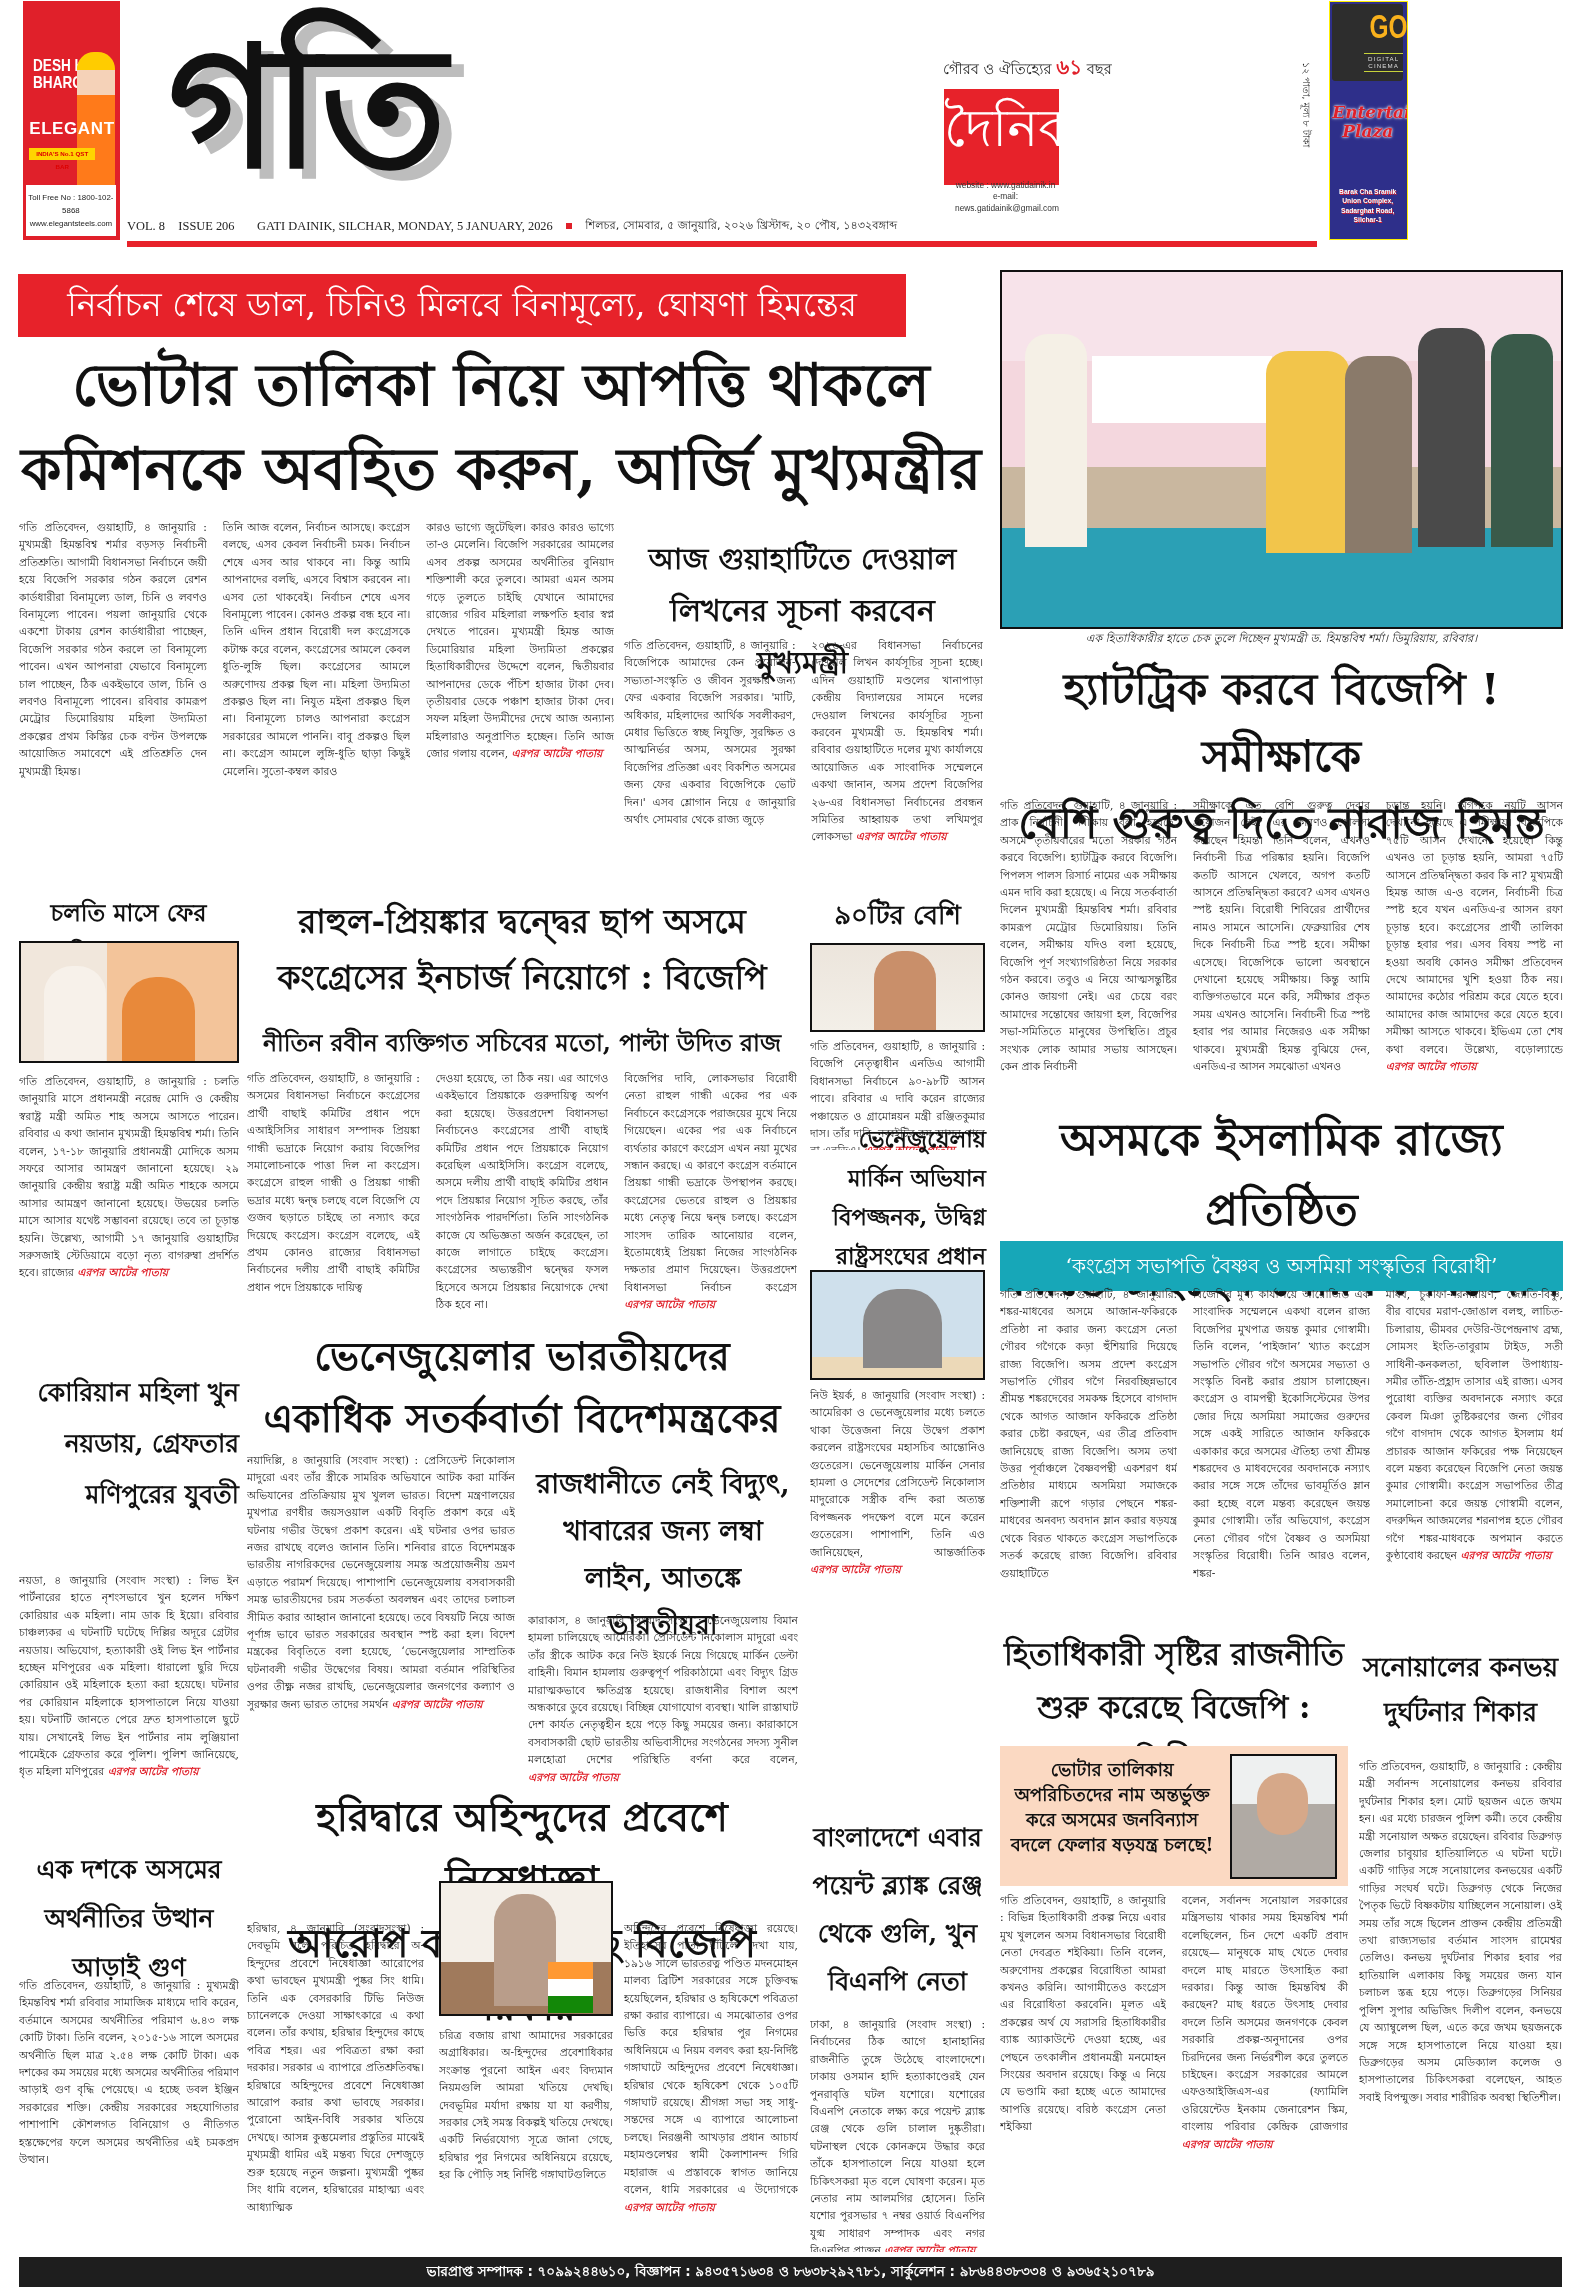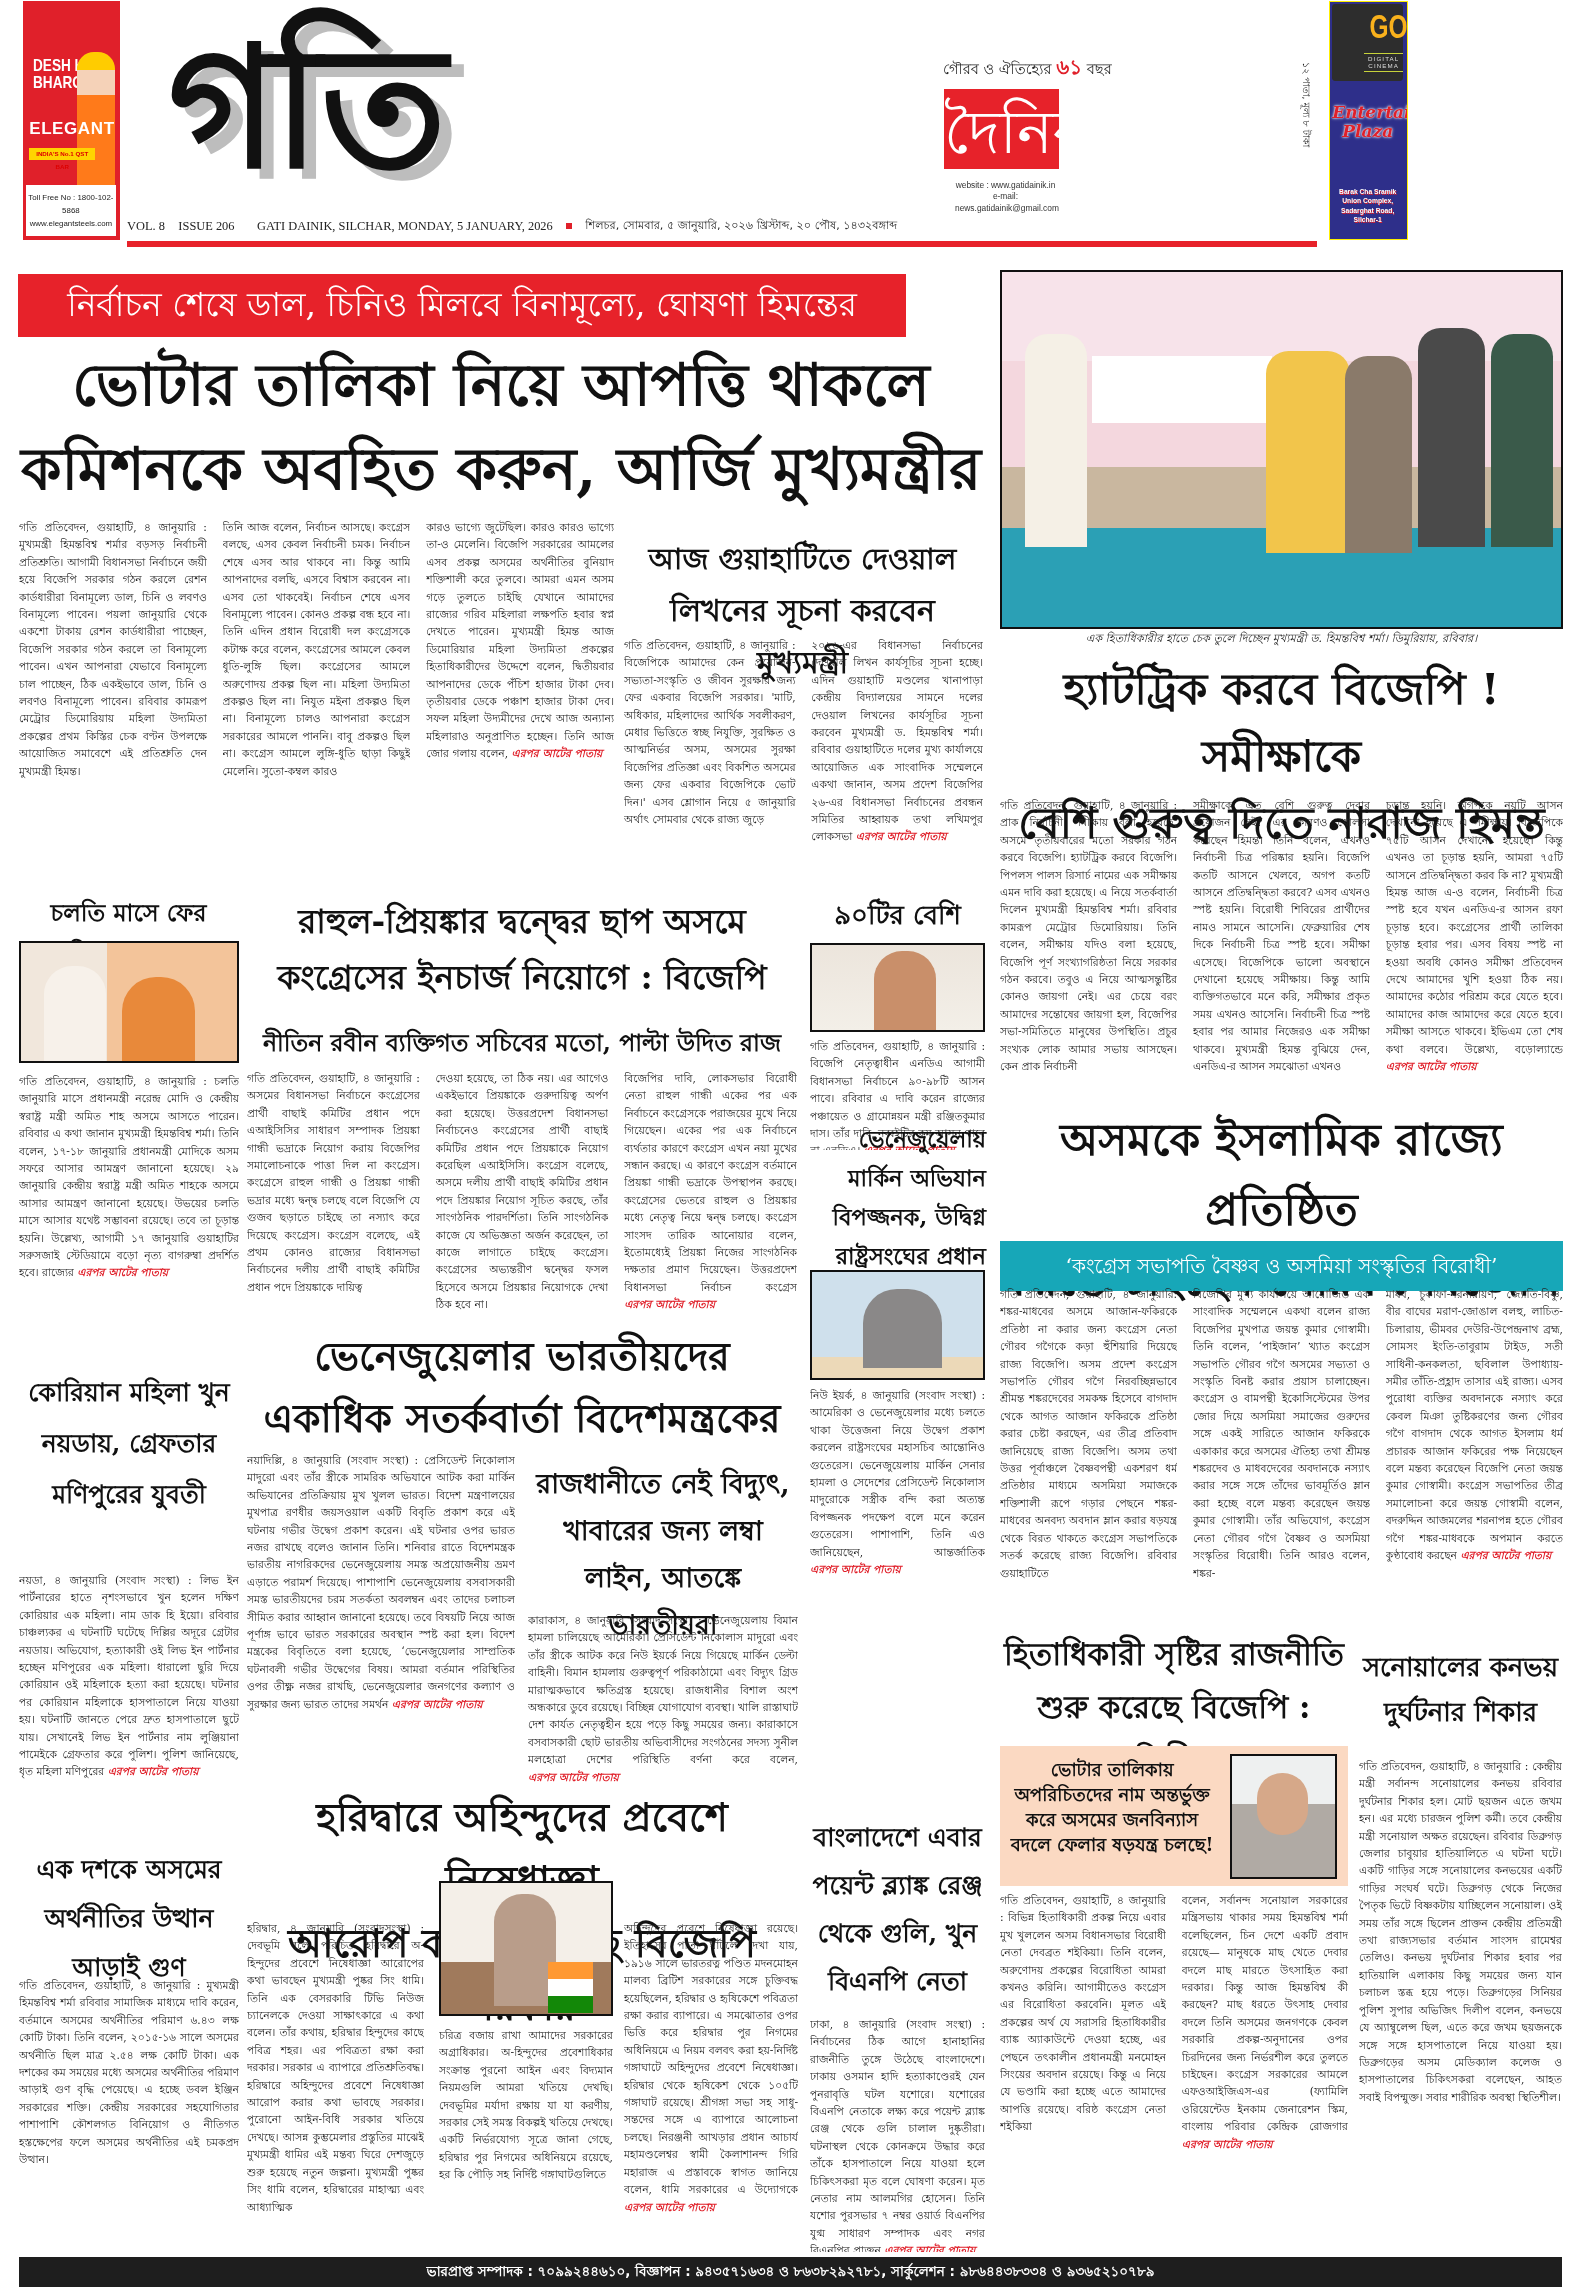--- a/index.html
+++ b/index.html
@@ -12,21 +12,21 @@
   .ad-left .tag { position:absolute; left: 10px; top: 56px; color:#fff; font: bold 17px "Liberation Sans", sans-serif; line-height: 1; transform: scaleX(0.8); transform-origin: left; }
   .ad-left .brand { position:absolute; left: 6.7px; top: 118px; color:#fff; font: bold 17px "Liberation Sans", sans-serif; letter-spacing: 0.6px; }
   .ad-left .strip { position:absolute; left: 6.7px; top: 147px; width: 66px; height: 12.4px; background:#ffd400; color:#d00; font: bold 6.2px "Liberation Sans", sans-serif; text-align:center; line-height:12.4px; }
   .ad-left .grade { position:absolute; left: 4.5px; top: 186px; color:#fff; font: bold 19px "Liberation Sans", sans-serif; }
   .ad-left .person { position:absolute; right: 4.5px; top: 51px; width: 38px; height: 152px; background: linear-gradient(#ffcc00 0 12%, #f5d2b8 12% 28%, #ff7a1a 28% 100%); border-radius: 17px 17px 3.4px 3.4px; }
   .ad-left .contact { position:absolute; left: 3.4px; bottom: 4.5px; width: 90px; height: 51px; background:#fff; text-align:center; font: 7.9px "Liberation Sans", sans-serif; color:#222; padding-top: 7.9px; line-height: 1.6; }
 
   .logo { left: 168px; top: 5.6px; width: 236px; height: 202px; font-family: "DejaVu Serif", serif; font-weight: bold; font-size: 168px; line-height: 202px; color: #111; text-shadow: 12.4px 10px 0 #bdbdbd; letter-spacing: -5.6px; }
   .heritage { left: 943px; top: 52px; font-size: 14.6px; color:#222; }
   .heritage .num { color:#e0202a; font-weight:bold; font-size: 20px; }
-  .dainik-box { left: 944px; top: 89px; width: 115px; height: 80px; background:#e7222a; color:#fff; font-family: Liberation Sans, sans-serif; font-size: 60px; line-height: 88px; text-align:center; }
+  .dainik-box { left: 944px; top: 89px; width: 115px; height: 96px; background:#e7222a; color:#fff; font-family: Liberation Mono, monospace; font-size: 52px; line-height: 88px; text-align:center; }
   .webinfo { left: 955px; top: 180px; font: 8.4px "Liberation Sans", sans-serif; color:#333; line-height: 1.35; text-align:center; width: 101px; }
   .price-vert { left: 1297px; top: 62px; width: 17px; height: 124px; writing-mode: vertical-rl; font-size: 9.5px; color:#222; }
   .ad-right { left: 1329px; top: 1.1px; width: 79px; height: 239px; background:#2e2f8a; overflow:hidden; border: 1.7px solid #ffef00; }
   .ad-right .gold { position:absolute; left:2.2px; top:2.2px; width:71px; height:77px; background:#2d2d2d; border-radius:3.4px; text-align:center;padding-left:32px; }
   .ad-right .gold .g1 { color:#f9b11c; font: bold 34px "Liberation Sans", sans-serif; line-height: 45px; transform: scaleX(0.72); }
   .ad-right .gold .g2 { color:#ddd; font: 6.2px "Liberation Sans", sans-serif; letter-spacing: 1.1px; margin-top: 3.4px; border-top: 1.7px double #c7d23a; border-bottom: 1.7px double #c7d23a; padding: 1.7px 0; }
   .ad-right .ent { position:absolute; left:2.2px; top:101px; width:71px; color:#e0202a; font: italic bold 17px "DejaVu Serif", serif; text-align:center; line-height: 1.1; text-shadow: 0 0 1.7px #fff, 0 0 3.4px #fff; }
   .ad-right .addr { position:absolute; left:2.2px; top: 185px; width:71px; color:#fff; font: bold 6.7px "Liberation Sans", sans-serif; text-align:center; line-height: 1.4; text-shadow: 0.6px 0.6px 0 #e0202a; }
 
   .dateline { left: 127px; top: 215px; width: 1196px; height: 22.5px; font: 12.4px "Liberation Serif", serif; color:#222; white-space: nowrap; display:flex; align-items:center; gap: 13.5px; }
@@ -180,21 +180,21 @@
 </div>
 <div class="abs" style="left:1000px;top:1241px;width:563px;height:50px;background:#17a7b8;display:flex;align-items:center;justify-content:center;">
   <span class="hl" style="color:#fff;font-size:20px;font-weight:normal;">‘কংগ্রেস সভাপতি বৈষ্ণব ও অসমিয়া সংস্কৃতির বিরোধী’</span>
 </div>
 <div class="abs cols body" style="left: 1000px; top: 1286px; width: 563px; height: 337px; grid-template-columns: 1fr 1fr 1fr; overflow: hidden;">
   <div style="overflow: hidden;"><b>গতি প্রতিবেদন, গুয়াহাটি, ৪ জানুয়ারি:</b> <span>শঙ্কর-মাধবের অসমে আজান-ফকিরকে প্রতিষ্ঠা না করার জন্য কংগ্রেস নেতা গৌরব গগৈকে কড়া হুঁশিয়ারি দিয়েছে রাজ্য বিজেপি। অসম প্রদেশ কংগ্রেস সভাপতি গৌরব গগৈ নিরবচ্ছিন্নভাবে শ্রীমন্ত শঙ্করদেবের সমকক্ষ হিসেবে বাগদাদ থেকে আগত আজান ফকিরকে প্রতিষ্ঠা করার চেষ্টা করছেন, এর তীব্র প্রতিবাদ জানিয়েছে রাজ্য বিজেপি। অসম তথা উত্তর পূর্বাঞ্চলে বৈষ্ণবপন্থী একশরণ ধর্ম প্রতিষ্ঠার মাধ্যমে অসমিয়া সমাজকে শক্তিশালী রূপে গড়ার পেছনে শঙ্কর-মাধবের অনবদ্য অবদান ম্লান করার ষড়যন্ত্র থেকে বিরত থাকতে কংগ্রেস সভাপতিকে সতর্ক করেছে রাজ্য বিজেপি। রবিবার গুয়াহাটিতে</span></div>
   <div style="overflow: hidden;"><span>বিজেপির মুখ্য কার্যালয়ে আয়োজিত এক সাংবাদিক সম্মেলনে একথা বলেন রাজ্য বিজেপির মুখপাত্র জয়ন্ত কুমার গোস্বামী। তিনি বলেন, ‘পাইজান’ খ্যাত কংগ্রেস সভাপতি গৌরব গগৈ অসমের সভ্যতা ও সংস্কৃতি বিনষ্ট করার প্রয়াস চালাচ্ছেন। কংগ্রেস ও বামপন্থী ইকোসিস্টেমের উপর জোর দিয়ে অসমিয়া সমাজের গুরুদের সঙ্গে একই সারিতে আজান ফকিরকে একাকার করে অসমের ঐতিহ্য তথা শ্রীমন্ত শঙ্করদেব ও মাধবদেবের অবদানকে নস্যাৎ করার সঙ্গে সঙ্গে তাঁদের ভাবমূর্তিও ম্লান করা হচ্ছে বলে মন্তব্য করেছেন জয়ন্ত কুমার গোস্বামী। তাঁর অভিযোগ, কংগ্রেস নেতা গৌরব গগৈ বৈষ্ণব ও অসমিয়া সংস্কৃতির বিরোধী। তিনি আরও বলেন, শঙ্কর-</span></div>
   <div style="overflow: hidden;"><span>মাধব, চুকাফা-নরনারায়ণ, জ্যোতি-বিষ্ণু, বীর বাঘের মরাণ-জোঙাল বলহু, লাচিত-চিলারায়, ভীমবর দেউরি-উপেন্দ্রনাথ ব্রহ্ম, সোমসং ইংতি-তাবুরাম টাইড, সতী সাধিনী-কনকলতা, ছবিলাল উপাধ্যায়-সমীর তাঁতি-প্রহ্লাদ তাসার এই রাজ্য। এসব পুরোধা ব্যক্তির অবদানকে নস্যাৎ করে কেবল মিঞা তুষ্টিকরণের জন্য গৌরব গগৈ বাগদাদ থেকে আগত ইসলাম ধর্ম প্রচারক আজান ফকিরের পক্ষ নিয়েছেন বলে মন্তব্য করেছেন বিজেপি নেতা জয়ন্ত কুমার গোস্বামী। কংগ্রেস সভাপতির তীব্র সমালোচনা করে জয়ন্ত গোস্বামী বলেন, বদরুদ্দিন আজমলের শরনাপন্ন হতে গৌরব গগৈ শঙ্কর-মাধবকে অপমান করতে কুণ্ঠাবোধ করছেন</span> <span class="cont">এরপর আটের পাতায়</span></div>
 </div>
 
-<div class="abs hl" style="left:19px;top:1367px;width:220px;text-align:center;font-size:25px;line-height:51px;">কোরিয়ান মহিলা খুন নয়ডায়, গ্রেফতার মণিপুরের যুবতী</div>
+<div class="abs hl" style="left:19px;top:1367px;width:220px;text-align:right;font-size:25px;line-height:51px;">কোরিয়ান মহিলা খুন নয়ডায়, গ্রেফতার মণিপুরের যুবতী</div>
 <div class="abs body" style="left: 19px; top: 1572px; width: 220px; height: 292px; overflow: hidden;">
   <b>নয়ডা, ৪ জানুয়ারি (সংবাদ সংস্থা) :</b> <span>লিভ ইন পার্টনারের হাতে নৃশংসভাবে খুন হলেন দক্ষিণ কোরিয়ার এক মহিলা। নাম ডাক হি ইয়ো। রবিবার চাঞ্চল্যকর এ ঘটনাটি ঘটেছে দিল্লির অদূরে গ্রেটার নয়ডায়। অভিযোগ, হত্যাকারী ওই লিভ ইন পার্টনার হচ্ছেন মণিপুরের এক মহিলা। ধারালো ছুরি দিয়ে কোরিয়ান ওই মহিলাকে হত্যা করা হয়েছে। ঘটনার পর কোরিয়ান মহিলাকে হাসপাতালে নিয়ে যাওয়া হয়। ঘটনাটি জানতে পেরে দ্রুত হাসপাতালে ছুটে যায়। সেখানেই লিভ ইন পার্টনার নাম লুঞ্জিয়ানা পামেইকে গ্রেফতার করে পুলিশ। পুলিশ জানিয়েছে, ধৃত মহিলা মণিপুরের</span> <span class="cont">এরপর আটের পাতায়</span>
 </div>
 
 <div class="abs hl" style="left:247px;top:1325px;width:550px;text-align:center;font-size:39px;line-height:62px;">
   <div>ভেনেজুয়েলার ভারতীয়দের</div>
   <div>একাধিক সতর্কবার্তা বিদেশমন্ত্রকের</div>
 </div>
 <div class="abs body" style="left: 247px; top: 1452px; width: 268px; height: 337px; overflow: hidden;">
   <b>নয়াদিল্লি, ৪ জানুয়ারি (সংবাদ সংস্থা) :</b> <span>প্রেসিডেন্ট নিকোলাস মাদুরো এবং তাঁর স্ত্রীকে সামরিক অভিযানে আটক করা মার্কিন অভিযানের প্রতিক্রিয়ায় মুখ খুলল ভারত। বিদেশ মন্ত্রণালয়ের মুখপাত্র রণধীর জয়সওয়াল একটি বিবৃতি প্রকাশ করে এই ঘটনায় গভীর উদ্বেগ প্রকাশ করেন। এই ঘটনার ওপর ভারত নজর রাখছে বলেও জানান তিনি। শনিবার রাতে বিদেশমন্ত্রক ভারতীয় নাগরিকদের ভেনেজুয়েলায় সমস্ত অপ্রয়োজনীয় ভ্রমণ এড়াতে পরামর্শ দিয়েছে। পাশাপাশি ভেনেজুয়েলায় বসবাসকারী সমস্ত ভারতীয়দের চরম সতর্কতা অবলম্বন এবং তাদের চলাচল সীমিত করার আহ্বান জানানো হয়েছে। তবে বিষয়টি নিয়ে আজ পূর্ণাঙ্গ ভাবে ভারত সরকারের অবস্থান স্পষ্ট করা হল। বিদেশ মন্ত্রকের বিবৃতিতে বলা হয়েছে, ‘ভেনেজুয়েলার সাম্প্রতিক ঘটনাবলী গভীর উদ্বেগের বিষয়। আমরা বর্তমান পরিস্থিতির ওপর তীক্ষ্ণ নজর রাখছি, ভেনেজুয়েলার জনগণের কল্যাণ ও সুরক্ষার জন্য ভারত তাদের সমর্থন</span> <span class="cont">এরপর আটের পাতায়</span>

